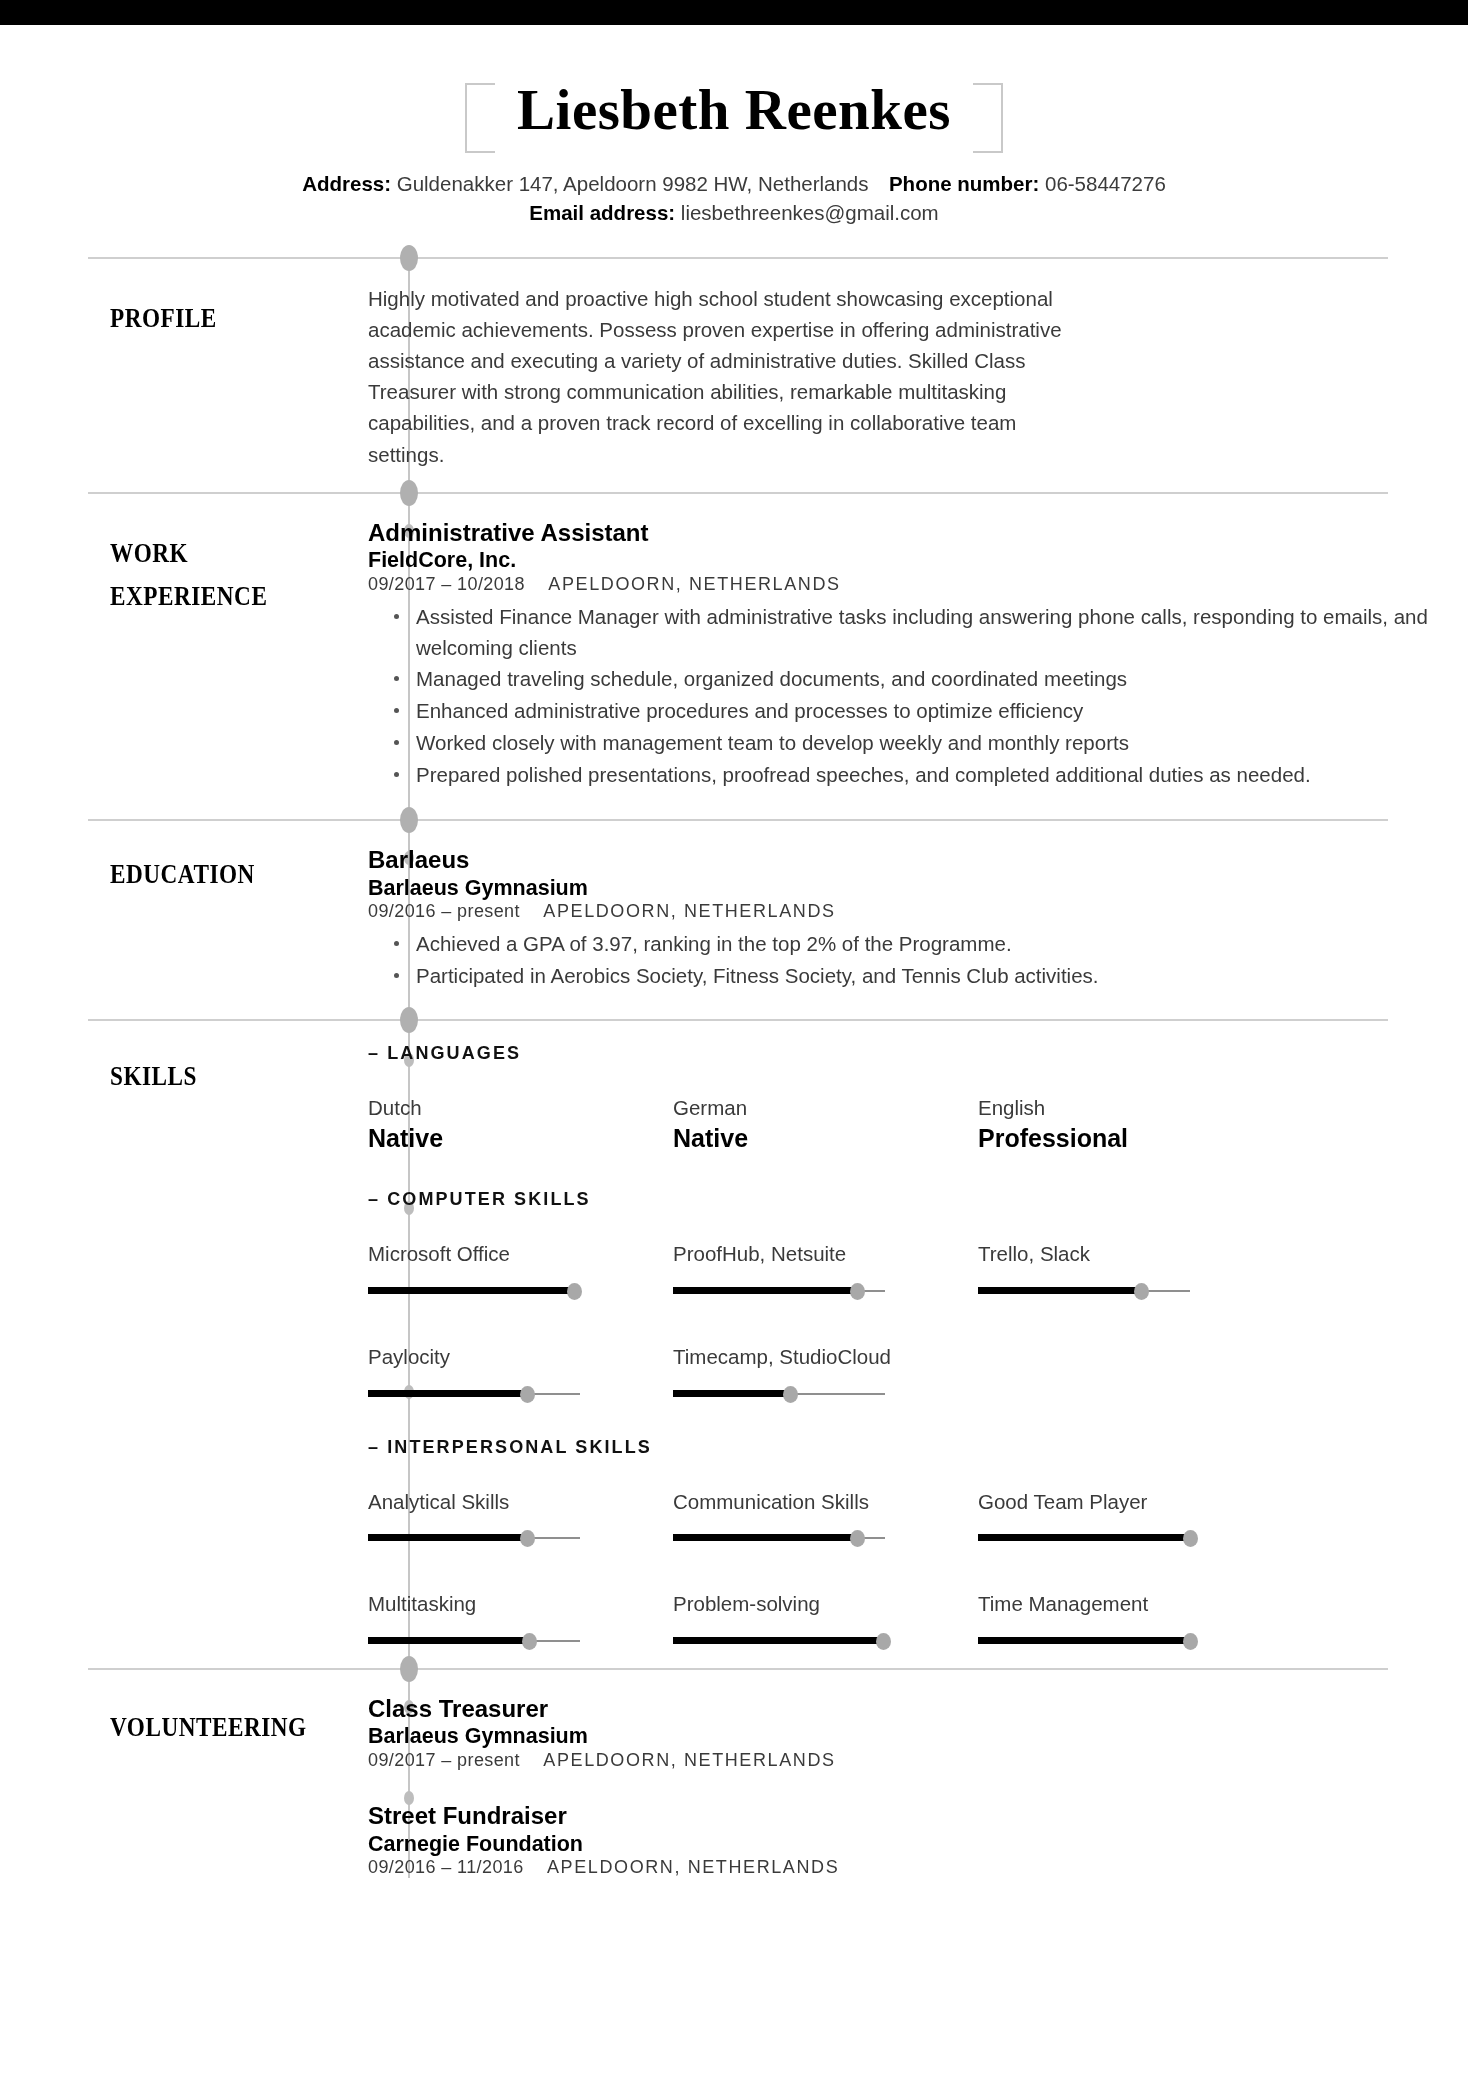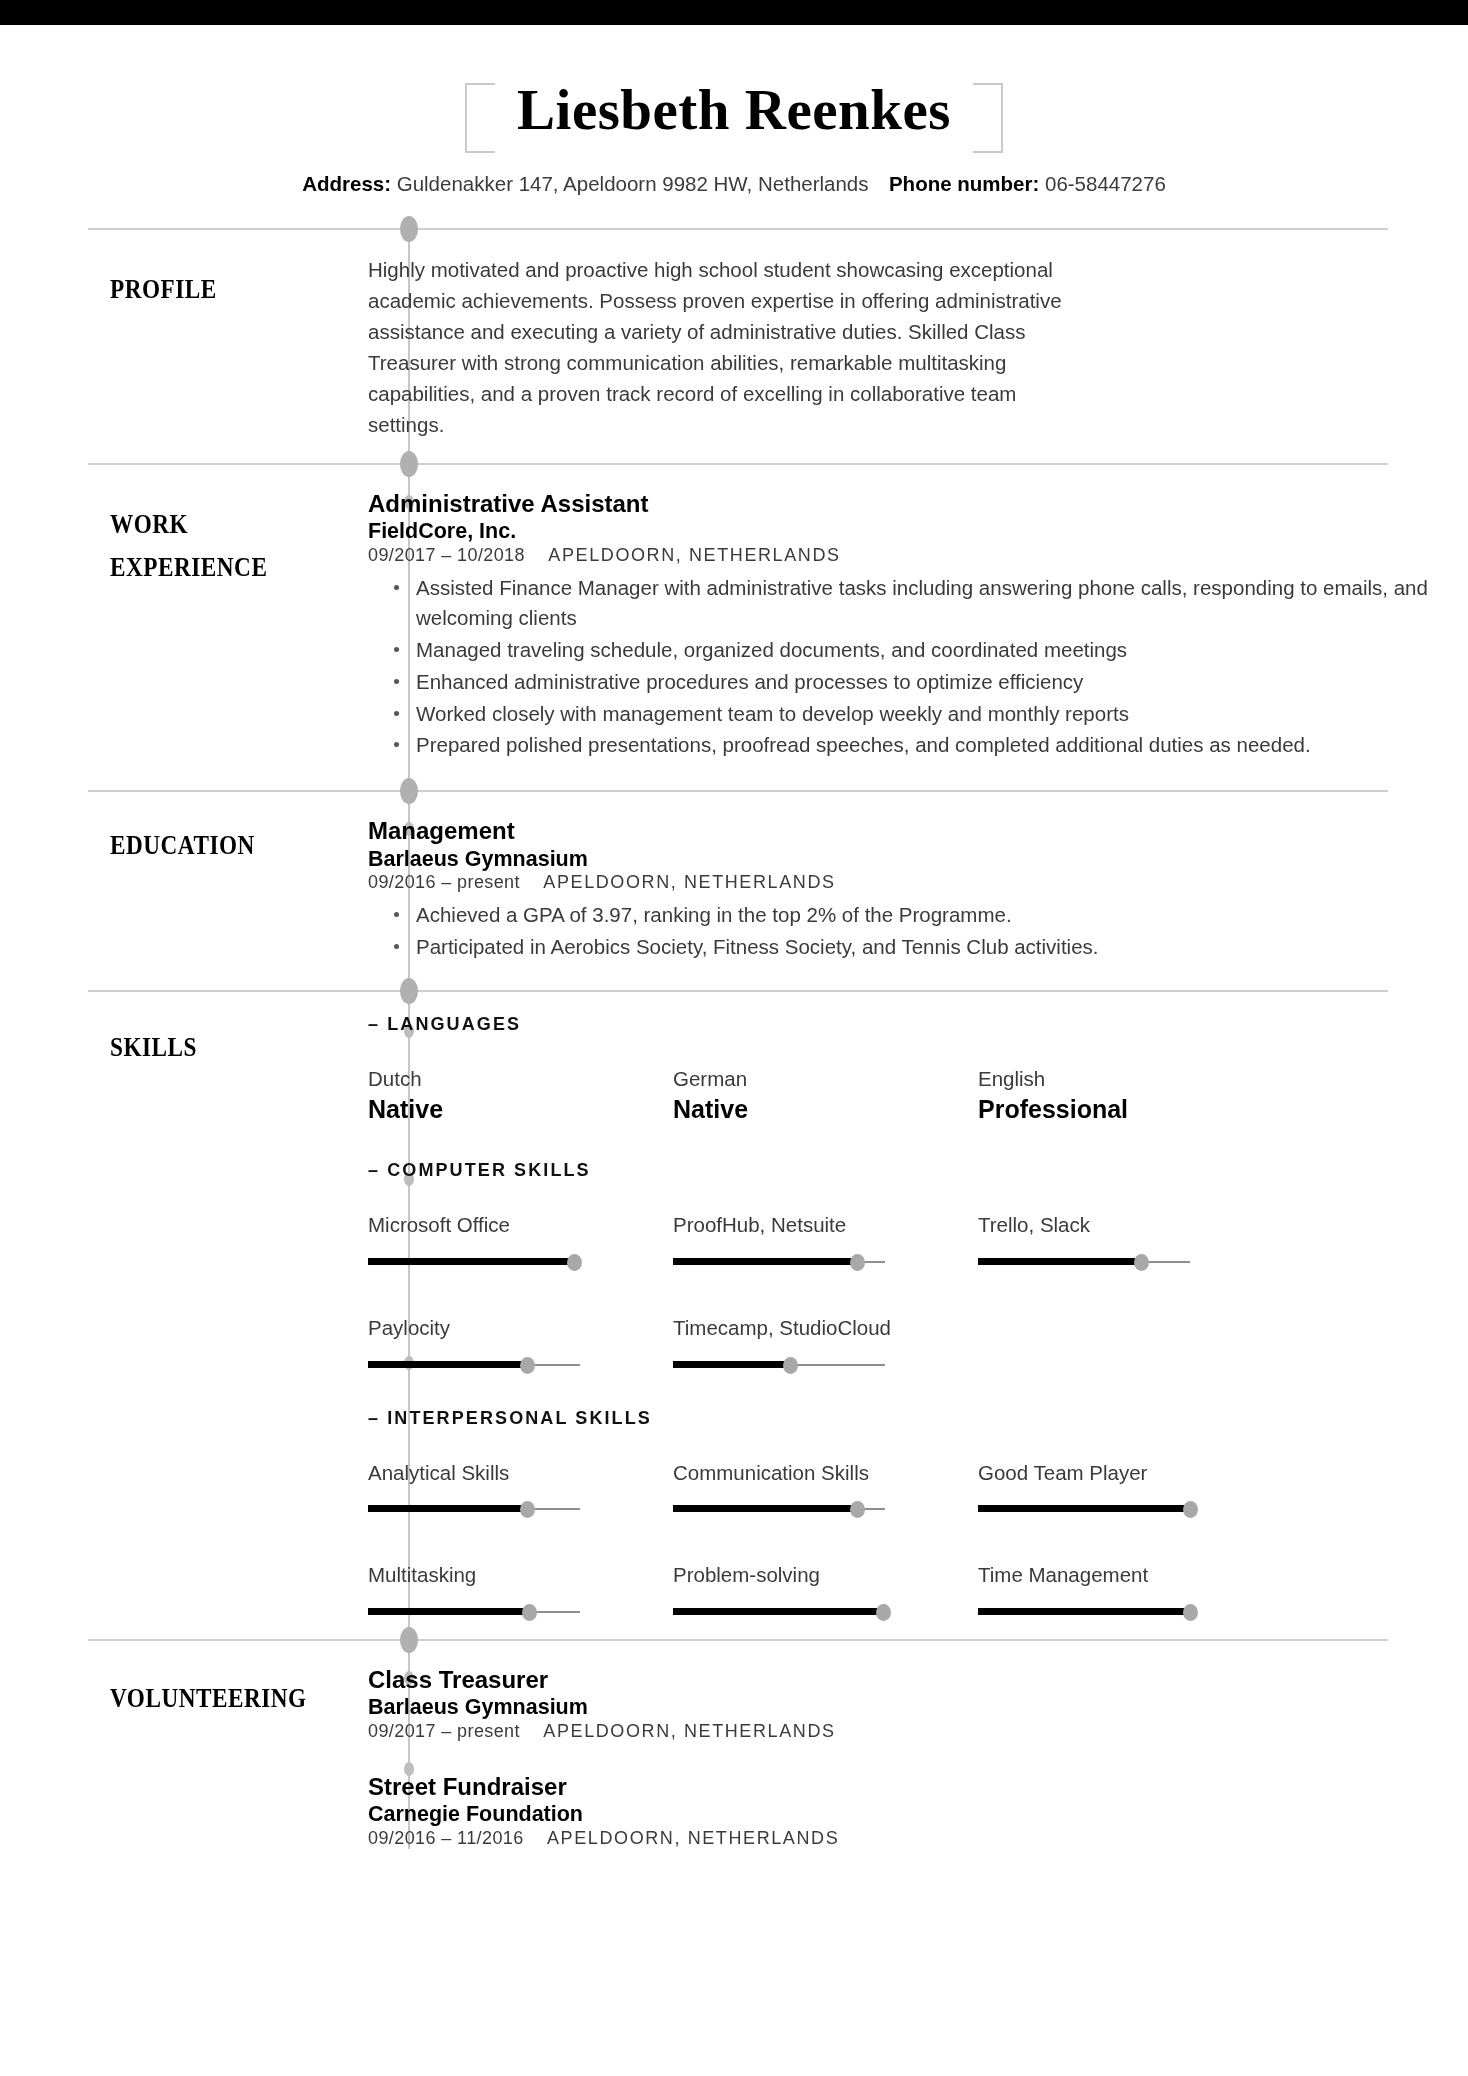--- a/index.html
+++ b/index.html
@@ -131,20 +131,24 @@
       <div class="name">Liesbeth Reenkes</div>
     </div>
     <div class="contact">
       <div>
         <b>Address:</b>
         <span>Guldenakker 147, Apeldoorn 9982 HW, Netherlands</span>
         <span class="sp"></span>
         <b>Phone number:</b>
         <span>06-58447276</span>
       </div>
+      <div>
+        <b>Email address:</b>
+        <span>liesbethreenkes@gmail.com</span>
+      </div>
     </div>
   </div>
 
   <div class="body">
 
     <div class="section">
       <div class="rule"></div>
       <div class="spine"></div>
       <div class="bigdot" style="top:-12px;"></div>
       <div class="row">
@@ -193,21 +197,21 @@
       <div class="rule"></div>
       <div class="spine"></div>
       <div class="bigdot" style="top:-12px;"></div>
       <div class="smalldot" style="top:32px;"></div>
       <div class="row">
         <div class="labelCol" style="padding-top:34px;">
           <div class="secLabel">EDUCATION</div>
         </div>
         <div class="contentCol">
           <div class="entry">
-            <div class="jobTitle">Management</div>
+            <div class="jobTitle">Barlaeus</div>
             <div class="jobOrg">Barlaeus Gymnasium</div>
             <div class="meta">
               <span>09/2016 – present</span>
               <span class="loc">APELDOORN, NETHERLANDS</span>
             </div>
             <ul class="bl">
               <li>Achieved a GPA of 3.97, ranking in the top 2% of the Programme.</li>
               <li>Participated in Aerobics Society, Fitness Society, and Tennis Club activities.</li>
             </ul>
           </div>

